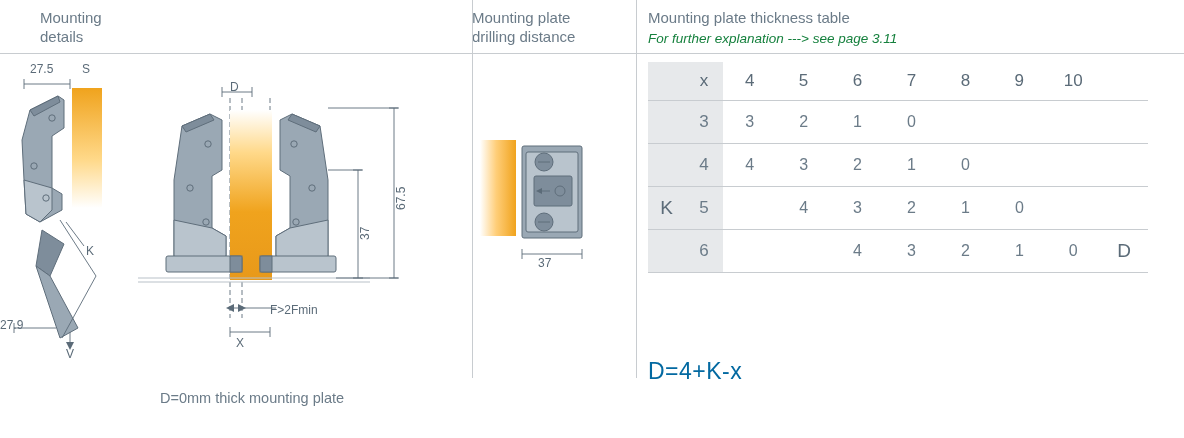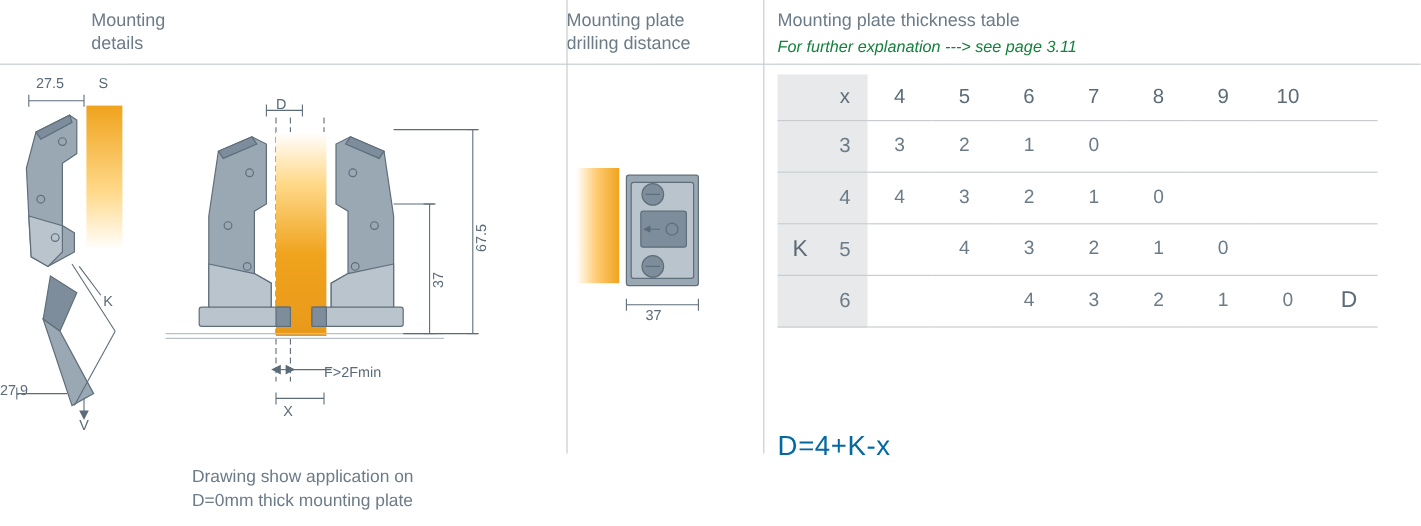--- a/index.html
+++ b/index.html
@@ -22,21 +22,21 @@
   }
 
   
   .col-head {
     position: absolute;
     font-size: 15px;
     line-height: 19px;
     color: #6b7b88;
     font-weight: 400;
   }
-  #head-mounting-details { left: 40px; top: 8px; width: 180px; margin-left: 36px; }
+  #head-mounting-details { left: 40px; top: 8px; width: 180px; }
   #head-drilling { left: 472px; top: 8px; width: 150px; }
   #head-table { left: 648px; top: 8px; width: 430px; }
   #head-table .sub {
     display: block;
     font-style: italic;
     font-size: 13.5px;
     color: #15803d;
     margin-top: 2px;
   }
   .hr-top {
@@ -306,21 +306,20 @@
       <polygon points="58,61 64,58 64,64" fill="#5b6b78"></polygon>
 
       <line class="dim" x1="44" y1="124" x2="104" y2="124"></line>
       <line class="dim" x1="44" y1="119" x2="44" y2="129"></line>
       <line class="dim" x1="104" y1="119" x2="104" y2="129"></line>
     </svg>
     <div class="lbl" style="left:60px; top:126px;">37</div>
   </div>
 
   <div class="caption">
-    <div>Drawing show application on</div>
     <div>D=0mm thick mounting plate</div>
   </div>
 
   <div id="mp-table">
     <table class="mpt">
       <tbody>
           <tr class="hdr">
         <td class="kcol"></td>
         <td class="kval">x</td>
         <td class="datacell">4</td>

